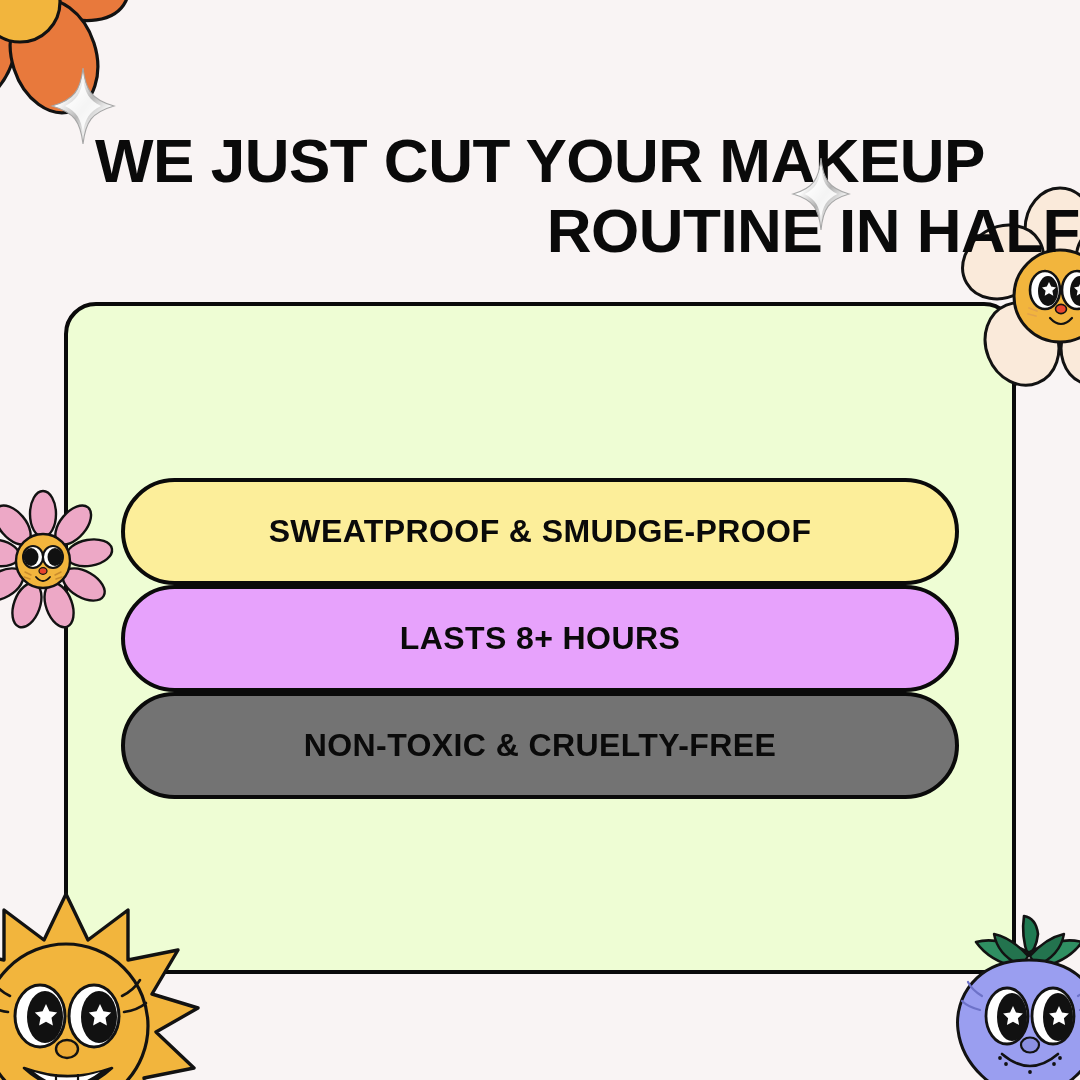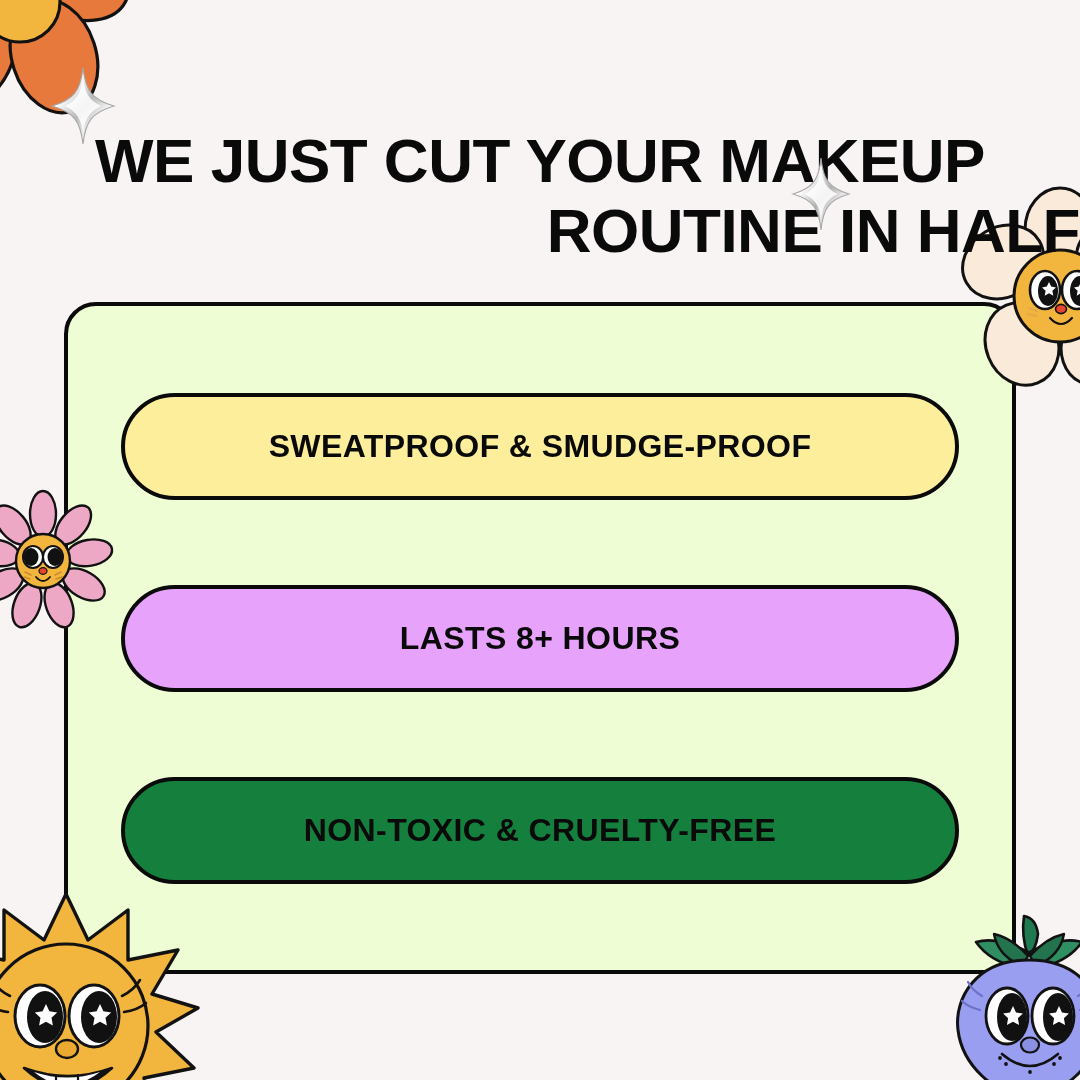--- a/index.html
+++ b/index.html
@@ -55,21 +55,20 @@
 
   .pill-stack {
     position: absolute;
     left: 0; top: 0;
     width: 100%;
     height: 100%;
     display: flex;
     flex-direction: column;
     justify-content: center;
     align-items: center;
-    gap: 85px;
   }
 
   .pill {
     width: 838px;
     height: 107px;
     border: 4px solid #0a0a0a;
     border-radius: 56px;
     box-sizing: border-box;
     display: flex;
     align-items: center;
@@ -79,21 +78,21 @@
     font-family: "Liberation Sans", sans-serif;
     font-weight: 700;
     font-size: 32px;
     letter-spacing: 0.4px;
     color: #0a0a0a;
     text-transform: uppercase;
     white-space: nowrap;
   }
   .pill-yellow { background: #fcee9a; }
   .pill-orchid { background: #e7a2fc; }
-  .pill-peri   { background: #15803d; }
+  .pill-peri   { background: #737373; }
 
   
   .deco {
     position: absolute;
     pointer-events: none;
   }
   .deco svg { display: block; overflow: visible; }
 
   .deco-sparkle-1 { left: 52px;  top: 68px;  width: 62px;  height: 76px;  z-index: 7; }
   .deco-sparkle-2 { left: 793px; top: 158px; width: 56px;  height: 72px;  z-index: 7; }

